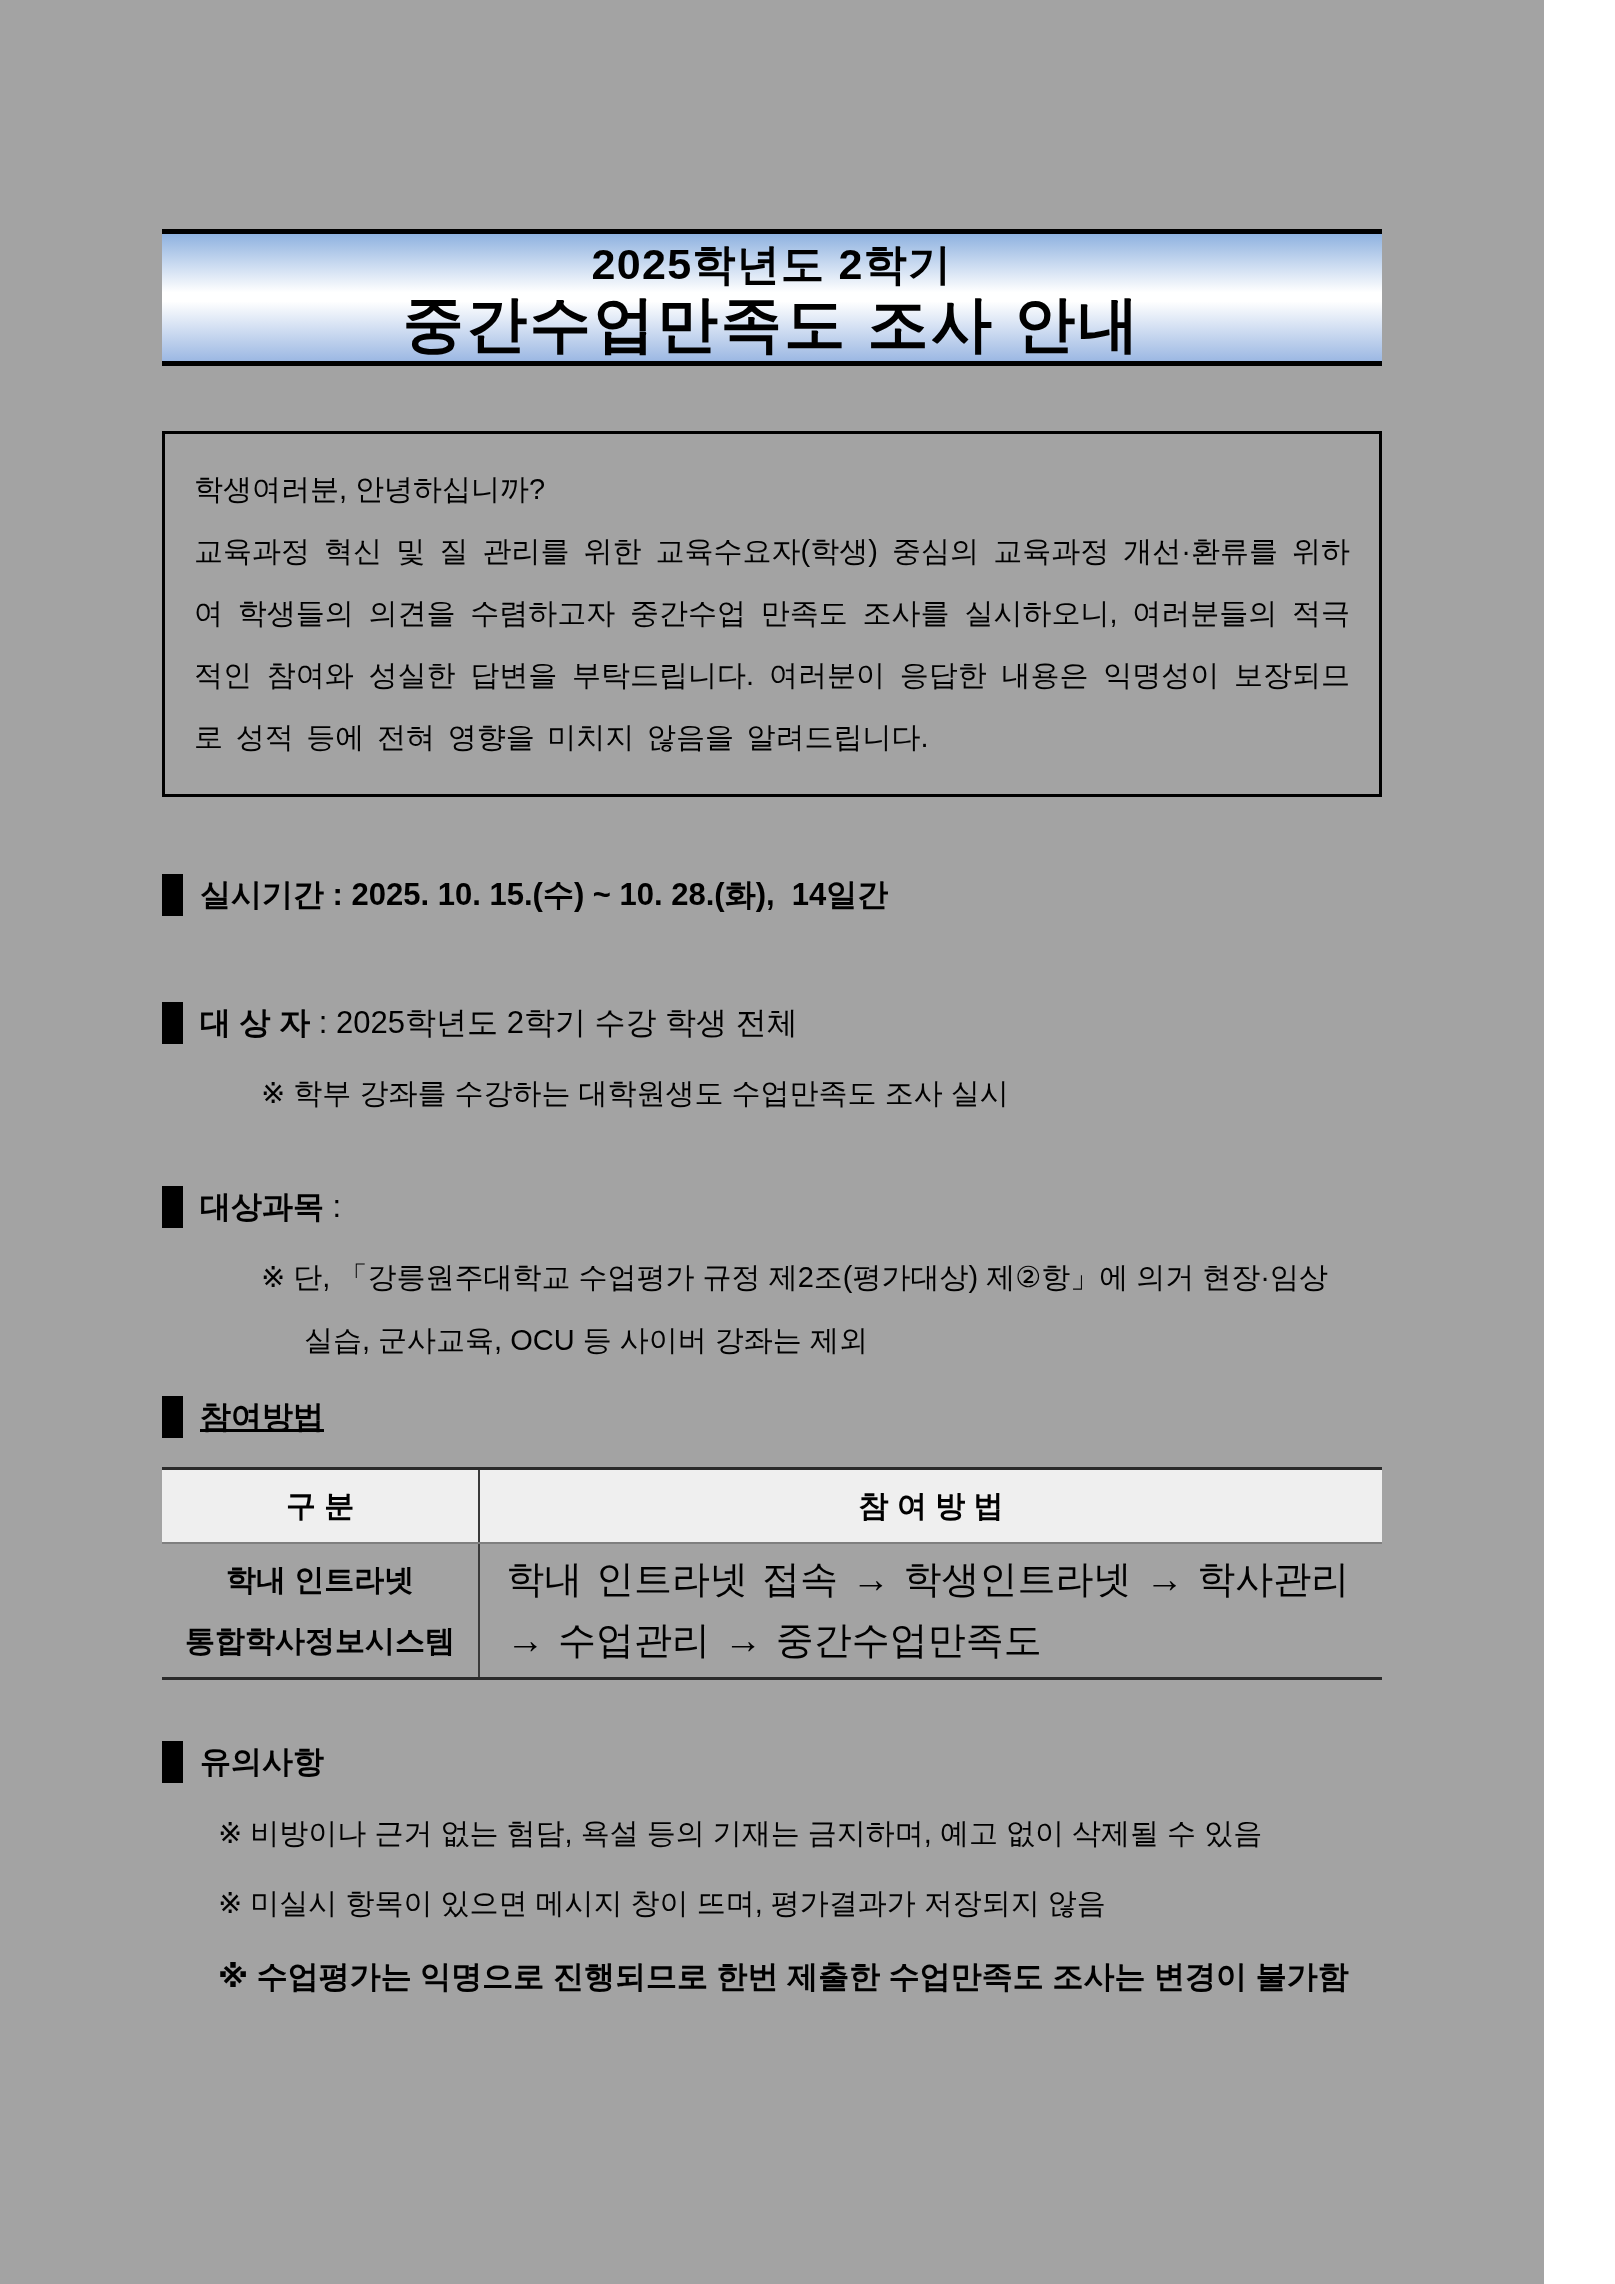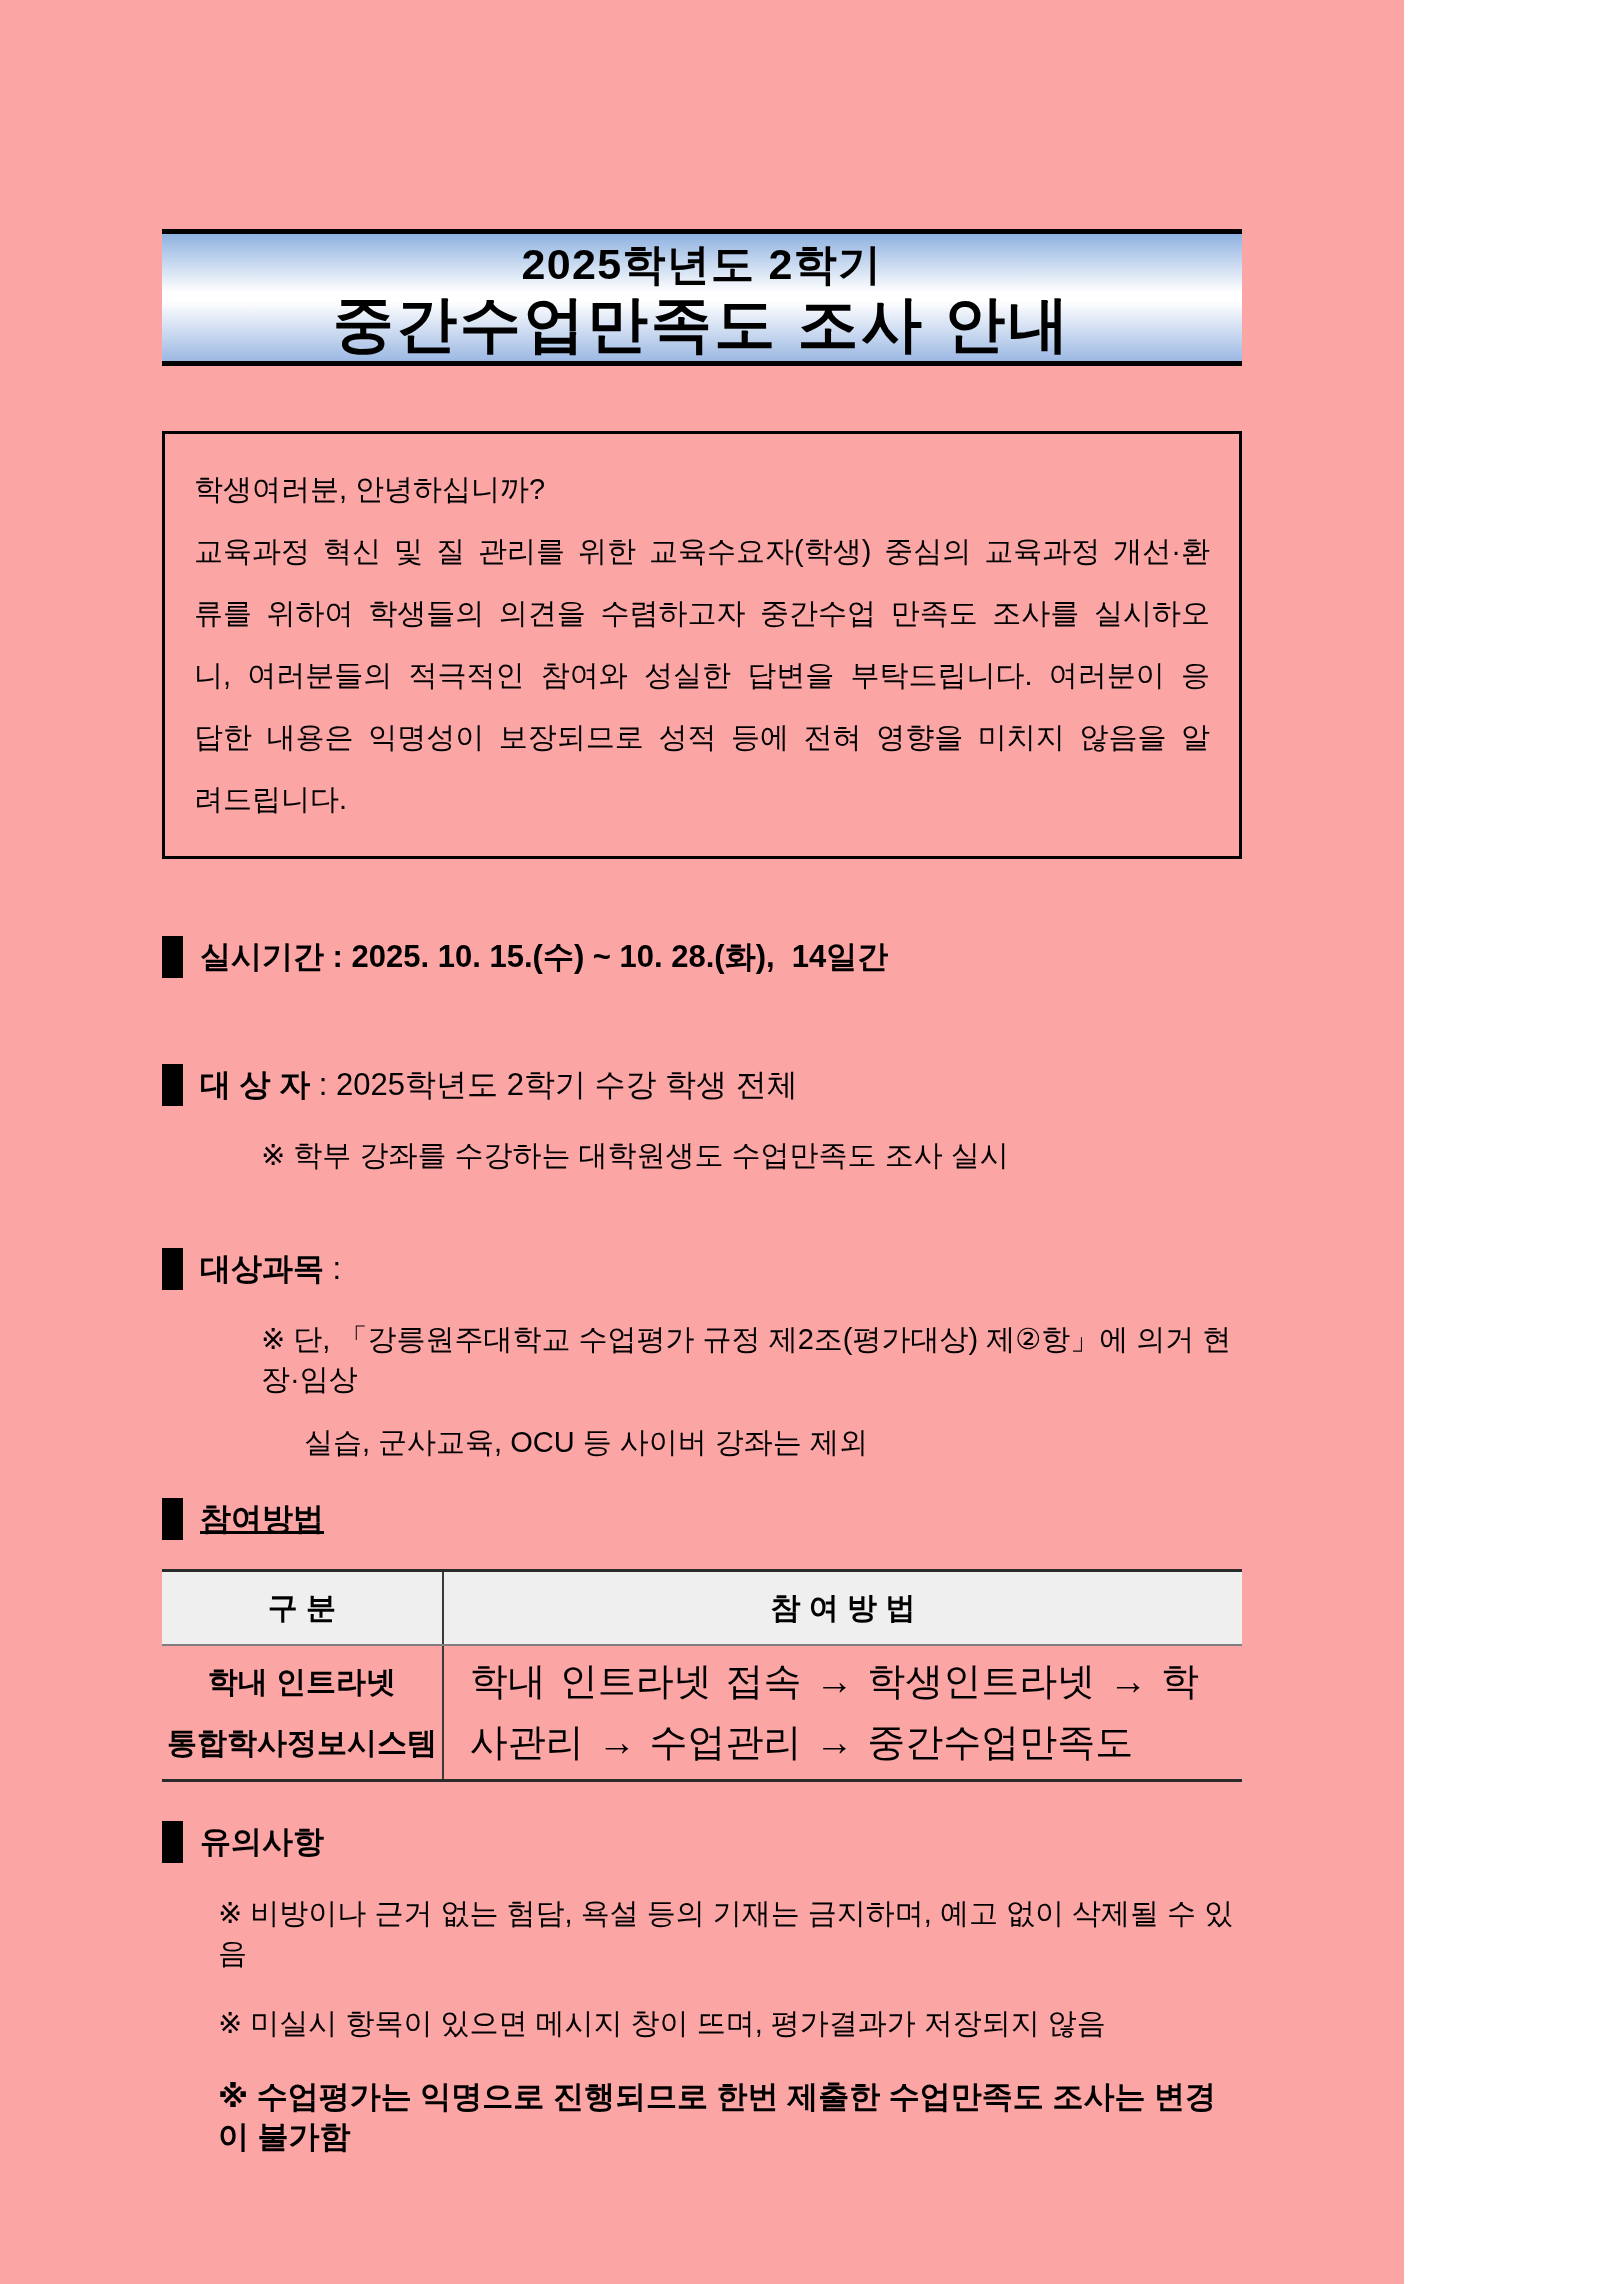--- a/index.html
+++ b/index.html
@@ -1,21 +1,21 @@
 <!DOCTYPE html>
 <html style="--banner-top: #8FB2E0; --banner-bottom: #9CB8E3; --table-header-bg: #EFEFEF;font-size:10.4px"><head>
 <meta charset="utf-8">
 <style>
   html, body { margin: 0; padding: 0; background: #ffffff; }
   .page {
     position: relative;
-    width: 1404px;
+    width: 1544px;
     height: 2284px;
     box-sizing: border-box;
-    background: #fca5a5;
+    background: #a3a3a3;
     color: #000000;
     font-family: "Liberation Sans", "DejaVu Sans", sans-serif;
     padding: 229px 162px 0 162px;
     overflow: hidden;
   }
 
   
   .banner {
     box-sizing: border-box;
     height: 137px;
@@ -84,21 +84,21 @@
   .sec-line .label { font-weight: 700; white-space: pre-wrap; }
   .sec-line .sep   { white-space: pre; }
   .sec-line .value { white-space: pre-wrap; }
   .sec-line.all-bold .sep,
   .sec-line.all-bold .value { font-weight: 700; }
 
   .sec-period   { margin-top: 77px; }
   .sec-target   { margin-top: 86px; }
   .sec-subjects { margin-top: 73px; }
   .sec-method   { margin-top: 36px; text-decoration: underline; }
-  .sec-notes    { margin-top: 39px; }
+  .sec-notes    { margin-top: 61px; }
 
   .note-line {
     font-size: 29px;
     line-height: 40px;
     white-space: pre-wrap;
   }
   .note-target     { margin-top: 29px; padding-left: 99px; }
   .note-subjects-1 { margin-top: 29px; padding-left: 99px; }
   .note-subjects-2 { margin-top: 23.5px; padding-left: 142px; }
 

